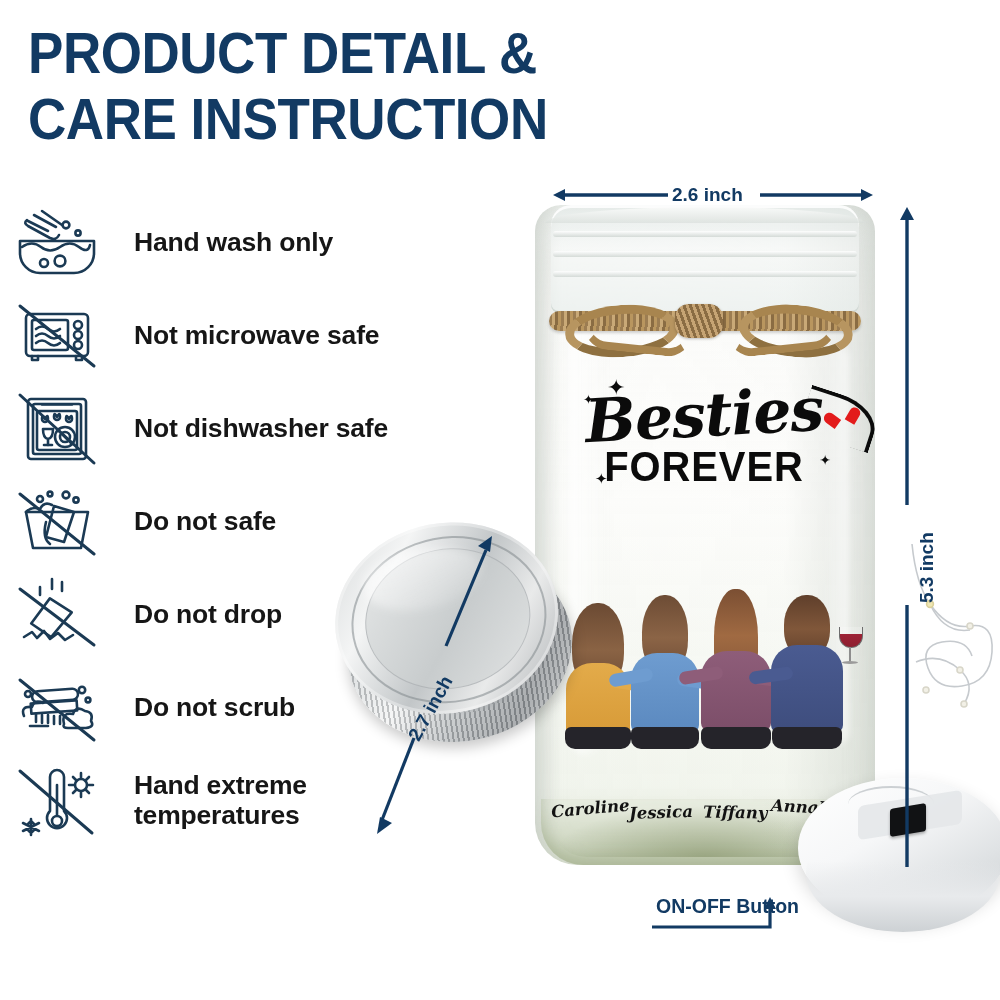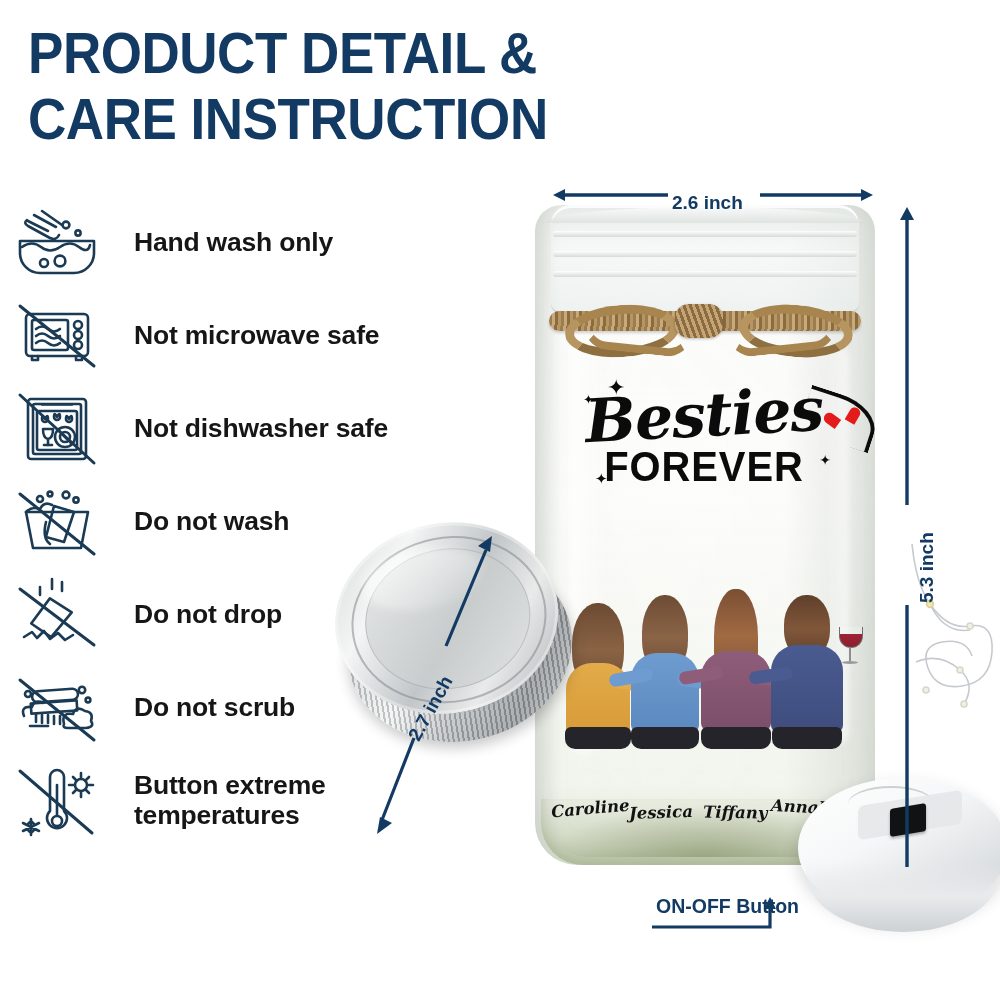--- a/index.html
+++ b/index.html
@@ -343,21 +343,21 @@
           <path d="M12 30 q6 -6 14 -3 q4 -8 12 -4"></path>
           <path d="M40 24 l20 6 l-10 30 l-18 -5 z"></path>
           <path d="M32 40 q-4 16 4 22"></path>
           <circle cx="26" cy="17" r="3"></circle>
             <circle cx="36" cy="12" r="2.4"></circle>
           <circle cx="52" cy="13" r="3.4"></circle>
             <circle cx="62" cy="18" r="2.6"></circle>
           <path d="M6 12 L80 72" stroke-width="3"></path>
         </svg>
       </div>
-      <div class="care-label">Do not wash</div>
+      <div class="care-label">Do not safe</div>
     </div>
 
     <div class="care-row">
       <div class="care-icon">
         <svg width="86" height="80" viewBox="0 0 86 80" fill="none" stroke="#1B3A54" stroke-width="2.6" stroke-linecap="round" stroke-linejoin="round">
           <path d="M33 24 l24 10 l-16 28 l-22 -10 z" transform="rotate(10 38 40)"></path>
           <path d="M26 20 v-8 M38 14 v-10 M48 16 v-9"></path>
           <path d="M10 62 l8 -5 l5 6 l7 -7 l6 8 l8 -6 l7 7 l8 -5"></path>
           <path d="M6 14 L80 70" stroke-width="3"></path>
         </svg>
@@ -388,21 +388,21 @@
         <svg width="86" height="80" viewBox="0 0 86 80" fill="none" stroke="#1B3A54" stroke-width="2.6" stroke-linecap="round" stroke-linejoin="round">
           <path d="M36 16 a7 7 0 0 1 14 0 v34 a10 10 0 1 1 -14 0 z"></path>
           <path d="M43 24 v30"></path>
           <circle cx="43" cy="60" r="5"></circle>
           <circle cx="67" cy="24" r="6"></circle>
           <path d="M67 12 v5 M67 31 v5 M55 24 h5 M74 24 h5 M59 16 l3.5 3.5 M71.5 28.5 l3.5 3.5 M75 16 l-3.5 3.5 M62.5 28.5 l-3.5 3.5"></path>
           <path d="M17 58 v16 M9 62 l16 8 M25 62 l-16 8 M17 60 l-3 3 M17 60 l3 3 M17 72 l-3 -3 M17 72 l3 -3"></path>
           <path d="M6 10 L78 72" stroke-width="3"></path>
         </svg>
       </div>
-      <div class="care-label" style="white-space:pre-line">Button extreme
+      <div class="care-label" style="white-space:pre-line">Hand extreme
 temperatures</div>
     </div>
   </div>
 
   <div class="product">
 
     <div class="jar">
       <div class="jar-glass"></div>
       <div class="jar-neck"></div>
       <div class="jar-rim"></div>
@@ -515,21 +515,21 @@
     </div>
   </div>
 
   <div class="dim-w">
     <svg width="330" height="22" viewBox="0 0 330 22" fill="none" stroke="#123A63" stroke-width="3.4">
       <path d="M14 11 H120"></path>
       <path d="M5 11 l12 -6 v12 z" fill="#123A63" stroke="none"></path>
       <path d="M212 11 H316"></path>
       <path d="M325 11 l-12 -6 v12 z" fill="#123A63" stroke="none"></path>
     </svg>
-    <span class="dim-label" style="left:124px;top:8px;">2.6 inch</span>
+    <span class="dim-label" style="left:124px;top:0px;">2.6 inch</span>
   </div>
 
   <div class="dim-h">
     <svg width="34" height="670" viewBox="0 0 34 670" fill="none" stroke="#123A63" stroke-width="3.4">
       <path d="M17 12 V300"></path>
       <path d="M17 2 l-7 13 h14 z" fill="#123A63" stroke="none"></path>
       <path d="M17 400 V662"></path>
     </svg>
     <span class="dim-label" style="left:26px;top:398px;">5.3 inch</span>
   </div>

